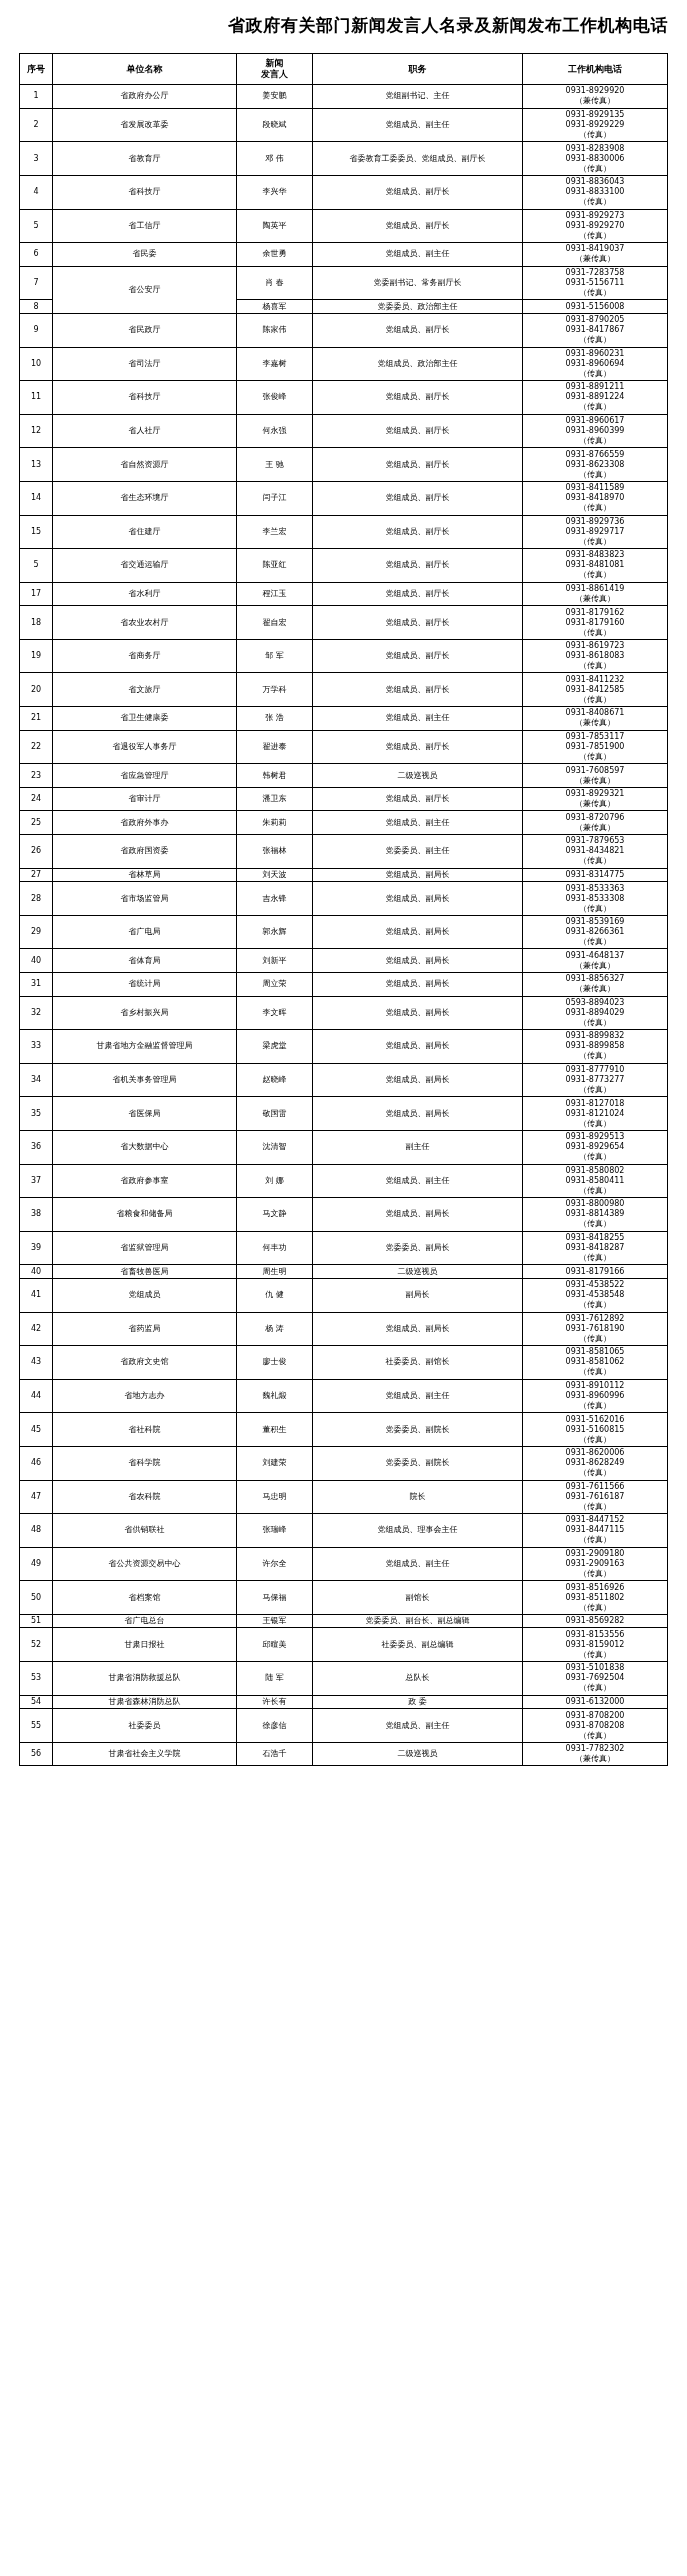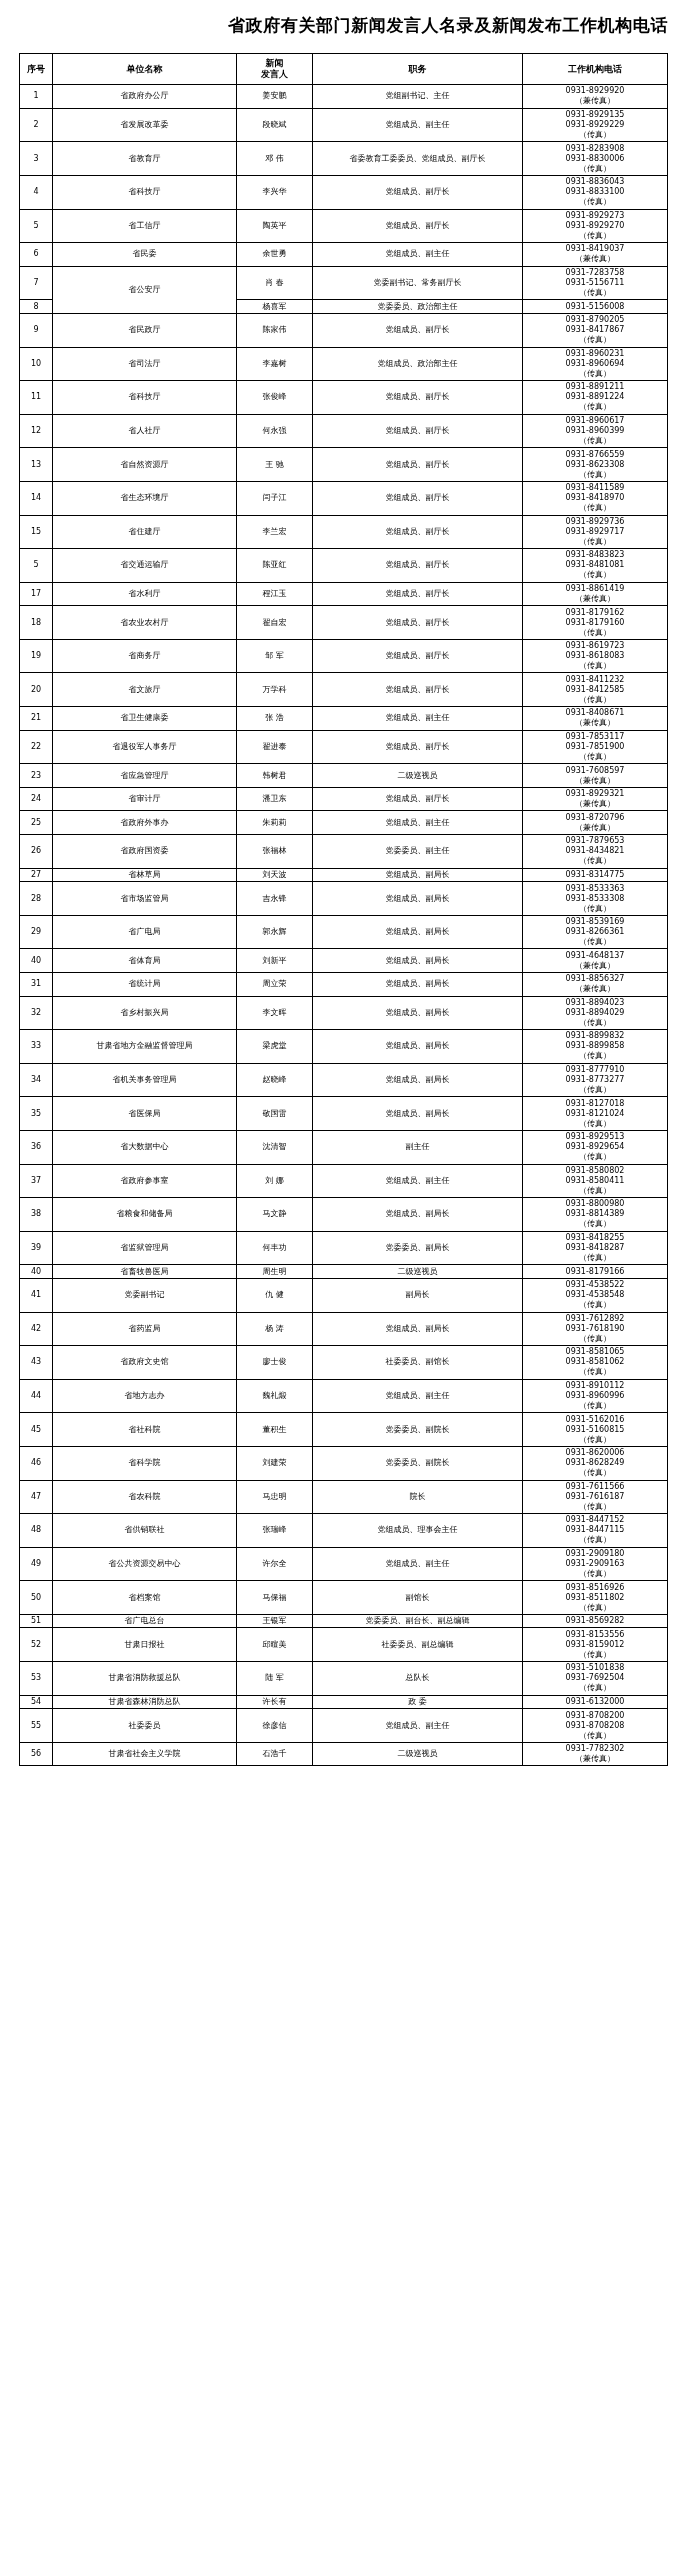--- a/index.html
+++ b/index.html
@@ -308,21 +308,21 @@
           <td class="name">周立荣</td>
           <td class="title">党组成员、副局长</td>
           <td class="tel">0931-8856327
 （兼传真）</td>
         </tr>
         <tr>
           <td class="idx">32</td>
           <td class="org">省乡村振兴局</td>
           <td class="name">李文晖</td>
           <td class="title">党组成员、副局长</td>
-          <td class="tel">0931-8894023
+          <td class="tel">0593-8894023
 0931-8894029
 （传真）</td>
         </tr>
         <tr>
           <td class="idx">33</td>
           <td class="org">甘肃省地方金融监督管理局</td>
           <td class="name">梁虎堂</td>
           <td class="title">党组成员、副局长</td>
           <td class="tel">0931-8899832
 0931-8899858
@@ -384,21 +384,21 @@
         </tr>
         <tr>
           <td class="idx">40</td>
           <td class="org">省畜牧兽医局</td>
           <td class="name">周生明</td>
           <td class="title">二级巡视员</td>
           <td class="tel">0931-8179166</td>
         </tr>
         <tr>
           <td class="idx">41</td>
-          <td class="org">党委副书记</td>
+          <td class="org">党组成员</td>
           <td class="name">仇 健</td>
           <td class="title">副局长</td>
           <td class="tel">0931-4538522
 0931-4538548
 （传真）</td>
         </tr>
         <tr>
           <td class="idx">42</td>
           <td class="org">省药监局</td>
           <td class="name">杨 涛</td>

